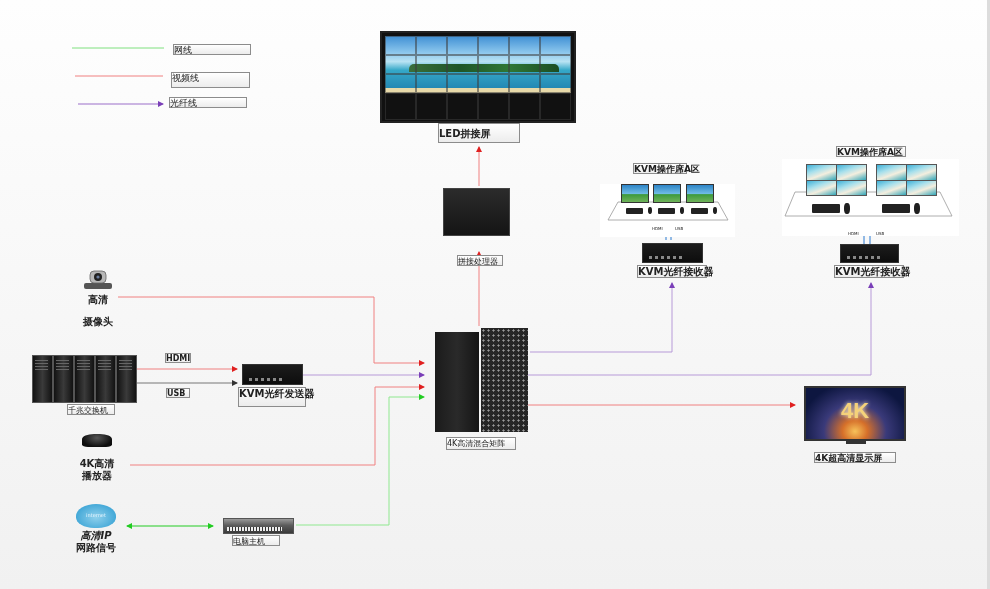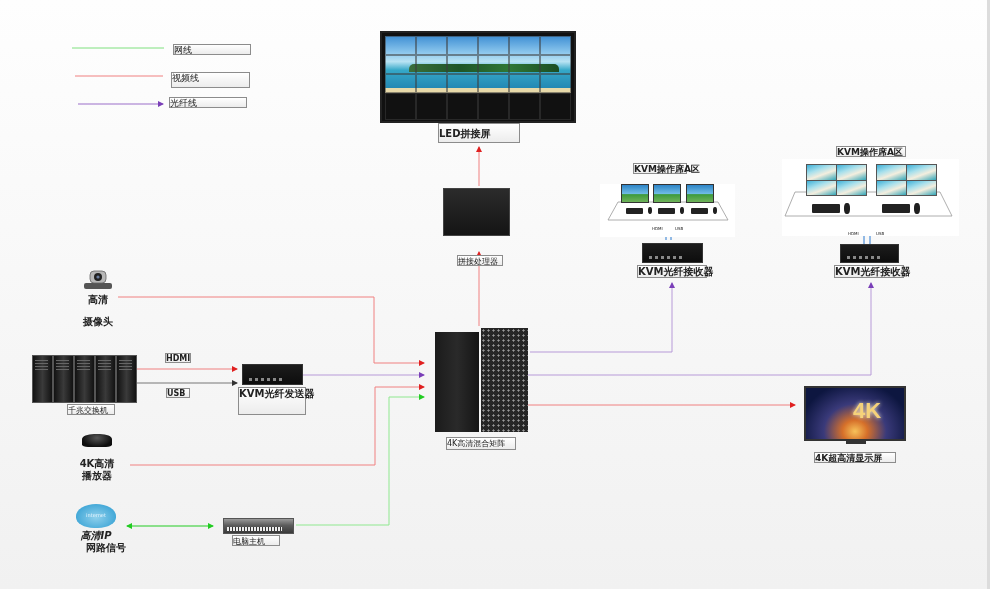--- a/index.html
+++ b/index.html
@@ -42,21 +42,21 @@
   
   #player{left:82px;top:434px;width:30px;height:13px;background:radial-gradient(ellipse at 50% 30%,#555,#0e0e0e 70%);border-radius:40% 40% 20% 20%;}
   
   #cloud{left:76px;top:504px;width:40px;height:24px;background:radial-gradient(ellipse at 50% 55%,#8fd0ec,#45a9d8 70%);border-radius:50% 50% 45% 45%;}
   #cloud span{position:absolute;left:0;top:8px;width:40px;text-align:center;font-size:5px;color:#e8f6ff;}
   
   #switch{left:223px;top:518px;width:71px;height:16px;background:linear-gradient(#9a9a9a,#5c5c5c 45%,#3a3a3a);border:1px solid #555;}
   #switch:after{content:"";position:absolute;left:3px;top:8px;width:55px;height:4px;background:repeating-linear-gradient(90deg,#eee 0 2px,#333 2px 3px);}
   
   #tv{left:804px;top:386px;width:102px;height:55px;background:radial-gradient(ellipse at 50% 85%,#f7c25a 0%,#d6702a 18%,#3a3a7a 45%,#0d1640 80%);border:2px solid #333;}
-  #tv span{position:absolute;left:12px;top:10px;width:98px;text-align:center;font-size:22px;font-weight:bold;color:#f5d27a;font-family:"Liberation Sans",sans-serif;text-shadow:0 0 4px #fff3c4;}
+  #tv span{position:absolute;left:0;top:10px;width:98px;text-align:center;font-size:22px;font-weight:bold;color:#f5d27a;font-family:"Liberation Sans",sans-serif;text-shadow:0 0 4px #fff3c4;}
   #tvstand{left:846px;top:441px;width:20px;height:3px;background:#333;}
 </style>
 </head>
 <body>
 
 <div id="canvas">
   <div id="edge"></div>
 
   <svg class="wires" width="990" height="589">
     <defs>
@@ -210,31 +210,31 @@
   <div class="pc" style="left:32px;"></div>
   <div class="pc" style="left:53px;"></div>
   <div class="pc" style="left:74px;"></div>
   <div class="pc" style="left:95px;"></div>
   <div class="pc" style="left:116px;"></div>
   <div class="lbl" style="left:67px;top:404px;width:48px;height:11px;font-size:8px;">千兆交换机</div>
 
   <div class="lbl b" style="left:165px;top:353px;width:26px;height:10px;font-size:8px;line-height:9px;">HDMI</div>
   <div class="lbl b" style="left:166px;top:388px;width:24px;height:10px;font-size:8px;line-height:9px;">USB</div>
   <div class="dev kvmbox" style="left:242px;top:364px;width:61px;height:21px;"></div>
-  <div class="lbl big" style="left:238px;top:387px;width:68px;height:28px;font-weight:bold;">KVM光纤发送器</div>
+  <div class="lbl big" style="left:238px;top:387px;width:68px;height:20px;font-weight:bold;">KVM光纤发送器</div>
 
   <div class="dev" id="player"></div>
   <div class="plain" style="left:74px;top:457px;width:46px;">4K高清</div>
   <div class="plain" style="left:74px;top:469px;width:46px;">播放器</div>
 
   <div class="dev" id="cloud">
       <span>internet</span>
     </div>
   <div class="plain" style="left:72px;top:529px;width:48px;font-style:italic;">高清IP</div>
-  <div class="plain" style="left:80px;top:541px;width:52px;">网路信号</div>
+  <div class="plain" style="left:70px;top:541px;width:52px;">网路信号</div>
 
   <div class="dev" id="switch"></div>
   <div class="lbl" style="left:232px;top:535px;width:48px;height:11px;font-size:8px;">电脑主机</div>
 
   <div class="dev" id="matrix">
       <div class="door"></div>
       <div class="rack"></div>
     </div>
   <div class="lbl" style="left:446px;top:437px;width:70px;height:13px;font-size:8px;line-height:12px;">4K高清混合矩阵</div>
 

